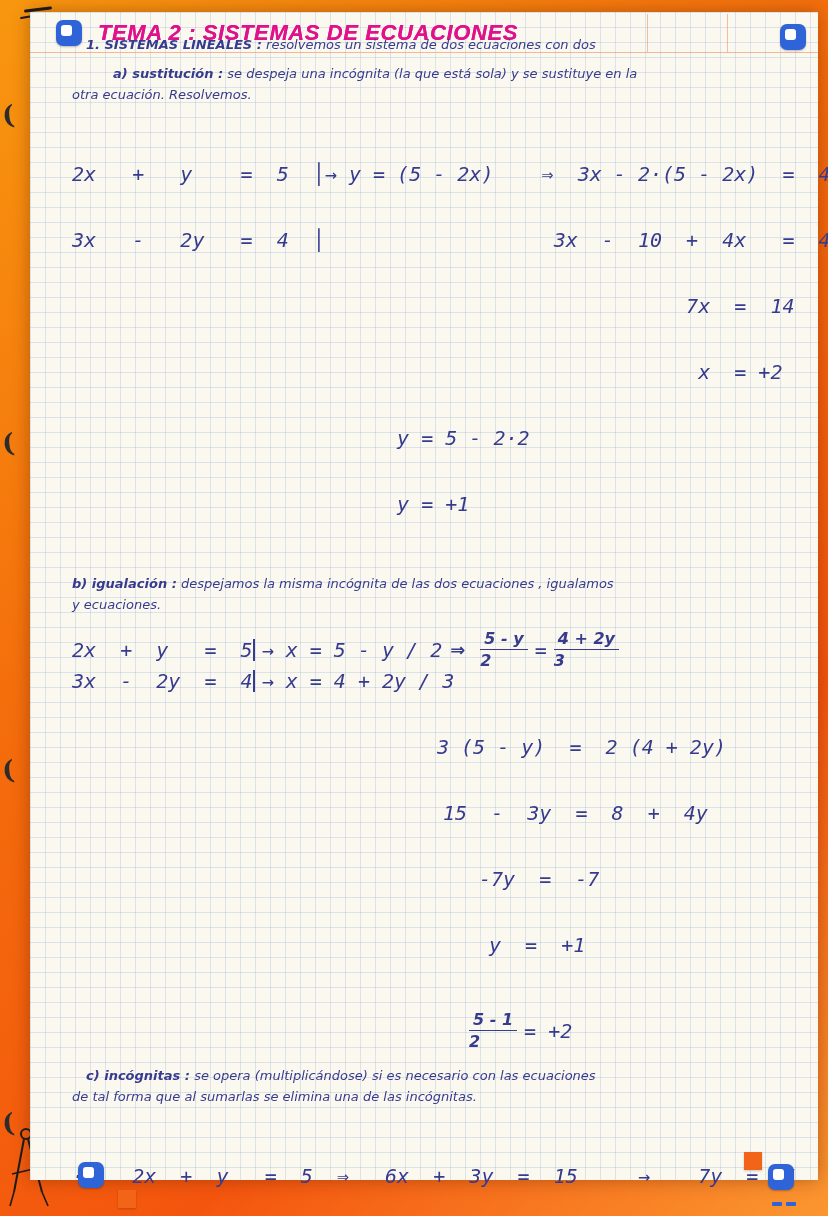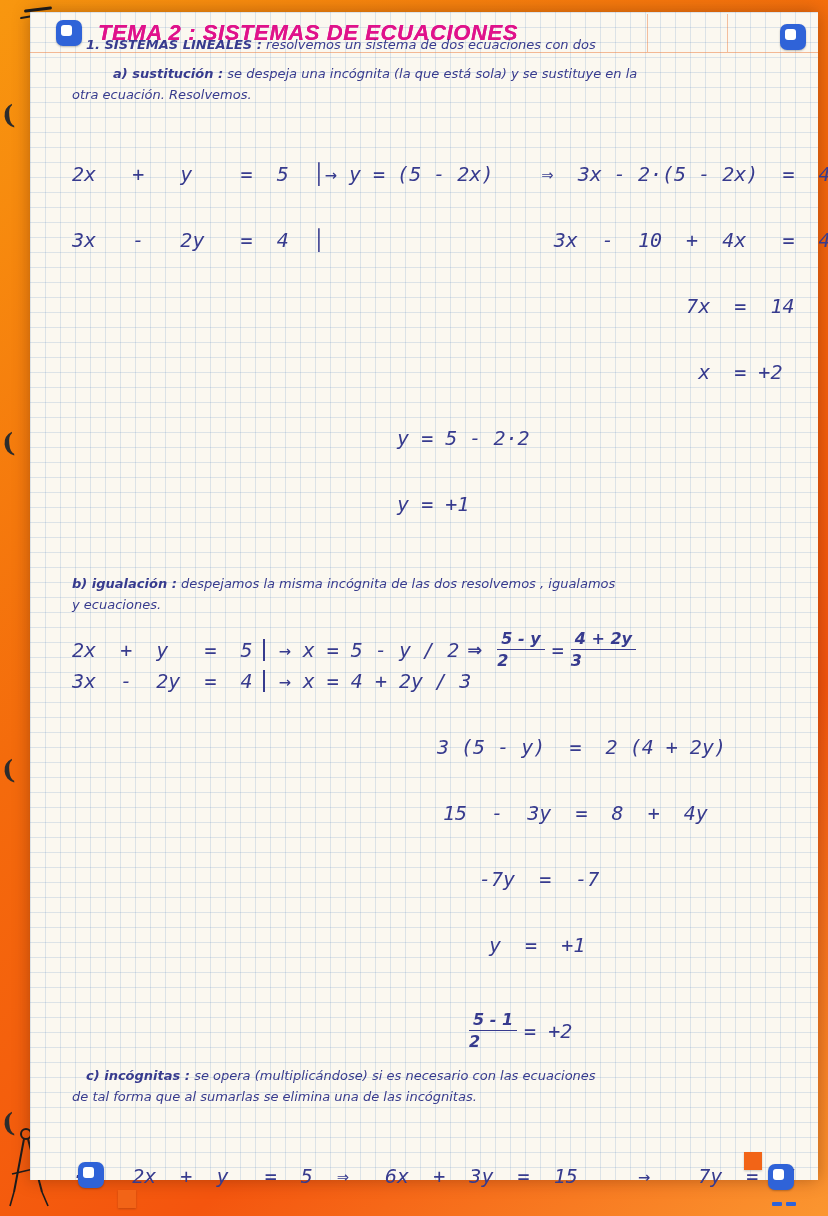--- a/index.html
+++ b/index.html
@@ -48,21 +48,21 @@
   .mono{
     font-family:"DejaVu Sans Mono",monospace;font-size:20px;line-height:22px;
     white-space:pre;font-style:italic;
   }
   .mt8{margin-top:8px;margin-left:41px;} .mt14{margin-top:14px;}
   .ind{margin-left:14px;}
   .frac{display:inline-block;text-align:left;vertical-align:middle;margin:0 7px;font-weight:bold;}
   .frac .num{display:block;border-bottom:1.8px solid currentColor;padding:0 4px 1px;}
   .frac .den{display:block;padding-top:1px;}
   .row{display:flex;align-items:center;}
-  .tick{border-left:2px solid currentColor;padding-left:14px;margin-left:10px;}
+  .tick{border-left:2px solid currentColor;padding-left:7px;}
   .binder-mark{
     position:absolute;left:2px;color:#2c2c2c;font-size:26px;font-weight:bold;
     transform:rotate(-6deg);font-family:"DejaVu Serif",serif;
   }
   .pen-mark{position:absolute;background:#1b1b1b;border-radius:2px;}
   .compass{position:absolute;left:8px;bottom:4px;}
   .big-arrow{font-size:18px;font-weight:bold;margin:0 8px;}
 </style>
 </head>
 <body>
@@ -110,21 +110,21 @@
       <div class="mono mt14">
         <div>2x   +   y    =  5  │→ y = (5 - 2x)    ⇒  3x - 2·(5 - 2x)  =  4</div>
         <div>3x   -   2y   =  4  │                   3x  -  10  +  4x   =  4</div>
         <div>                                                   7x  =  14</div>
         <div>                                                    x  = +2</div>
         <div>                           y = 5 - 2·2</div>
         <div>                           y = +1</div>
       </div>
 
       <div class="hand mt14">
-        <span class="lead">b) igualación :</span><span> despejamos la misma incógnita de las dos resolvemos , igualamos</span>
+        <span class="lead">b) igualación :</span><span> despejamos la misma incógnita de las dos ecuaciones , igualamos</span>
       </div>
       <div class="hand">y ecuaciones.</div>
 
       <div class="row mt14">
         <span class="mono">2x  +  y   =  5</span>
         <span class="mono tick">→ x = 5 - y / 2</span>
         <span class="big-arrow">⇒</span>
         <span class="frac">
           <span class="num">5 - y</span>
           <span class="den">2</span>

